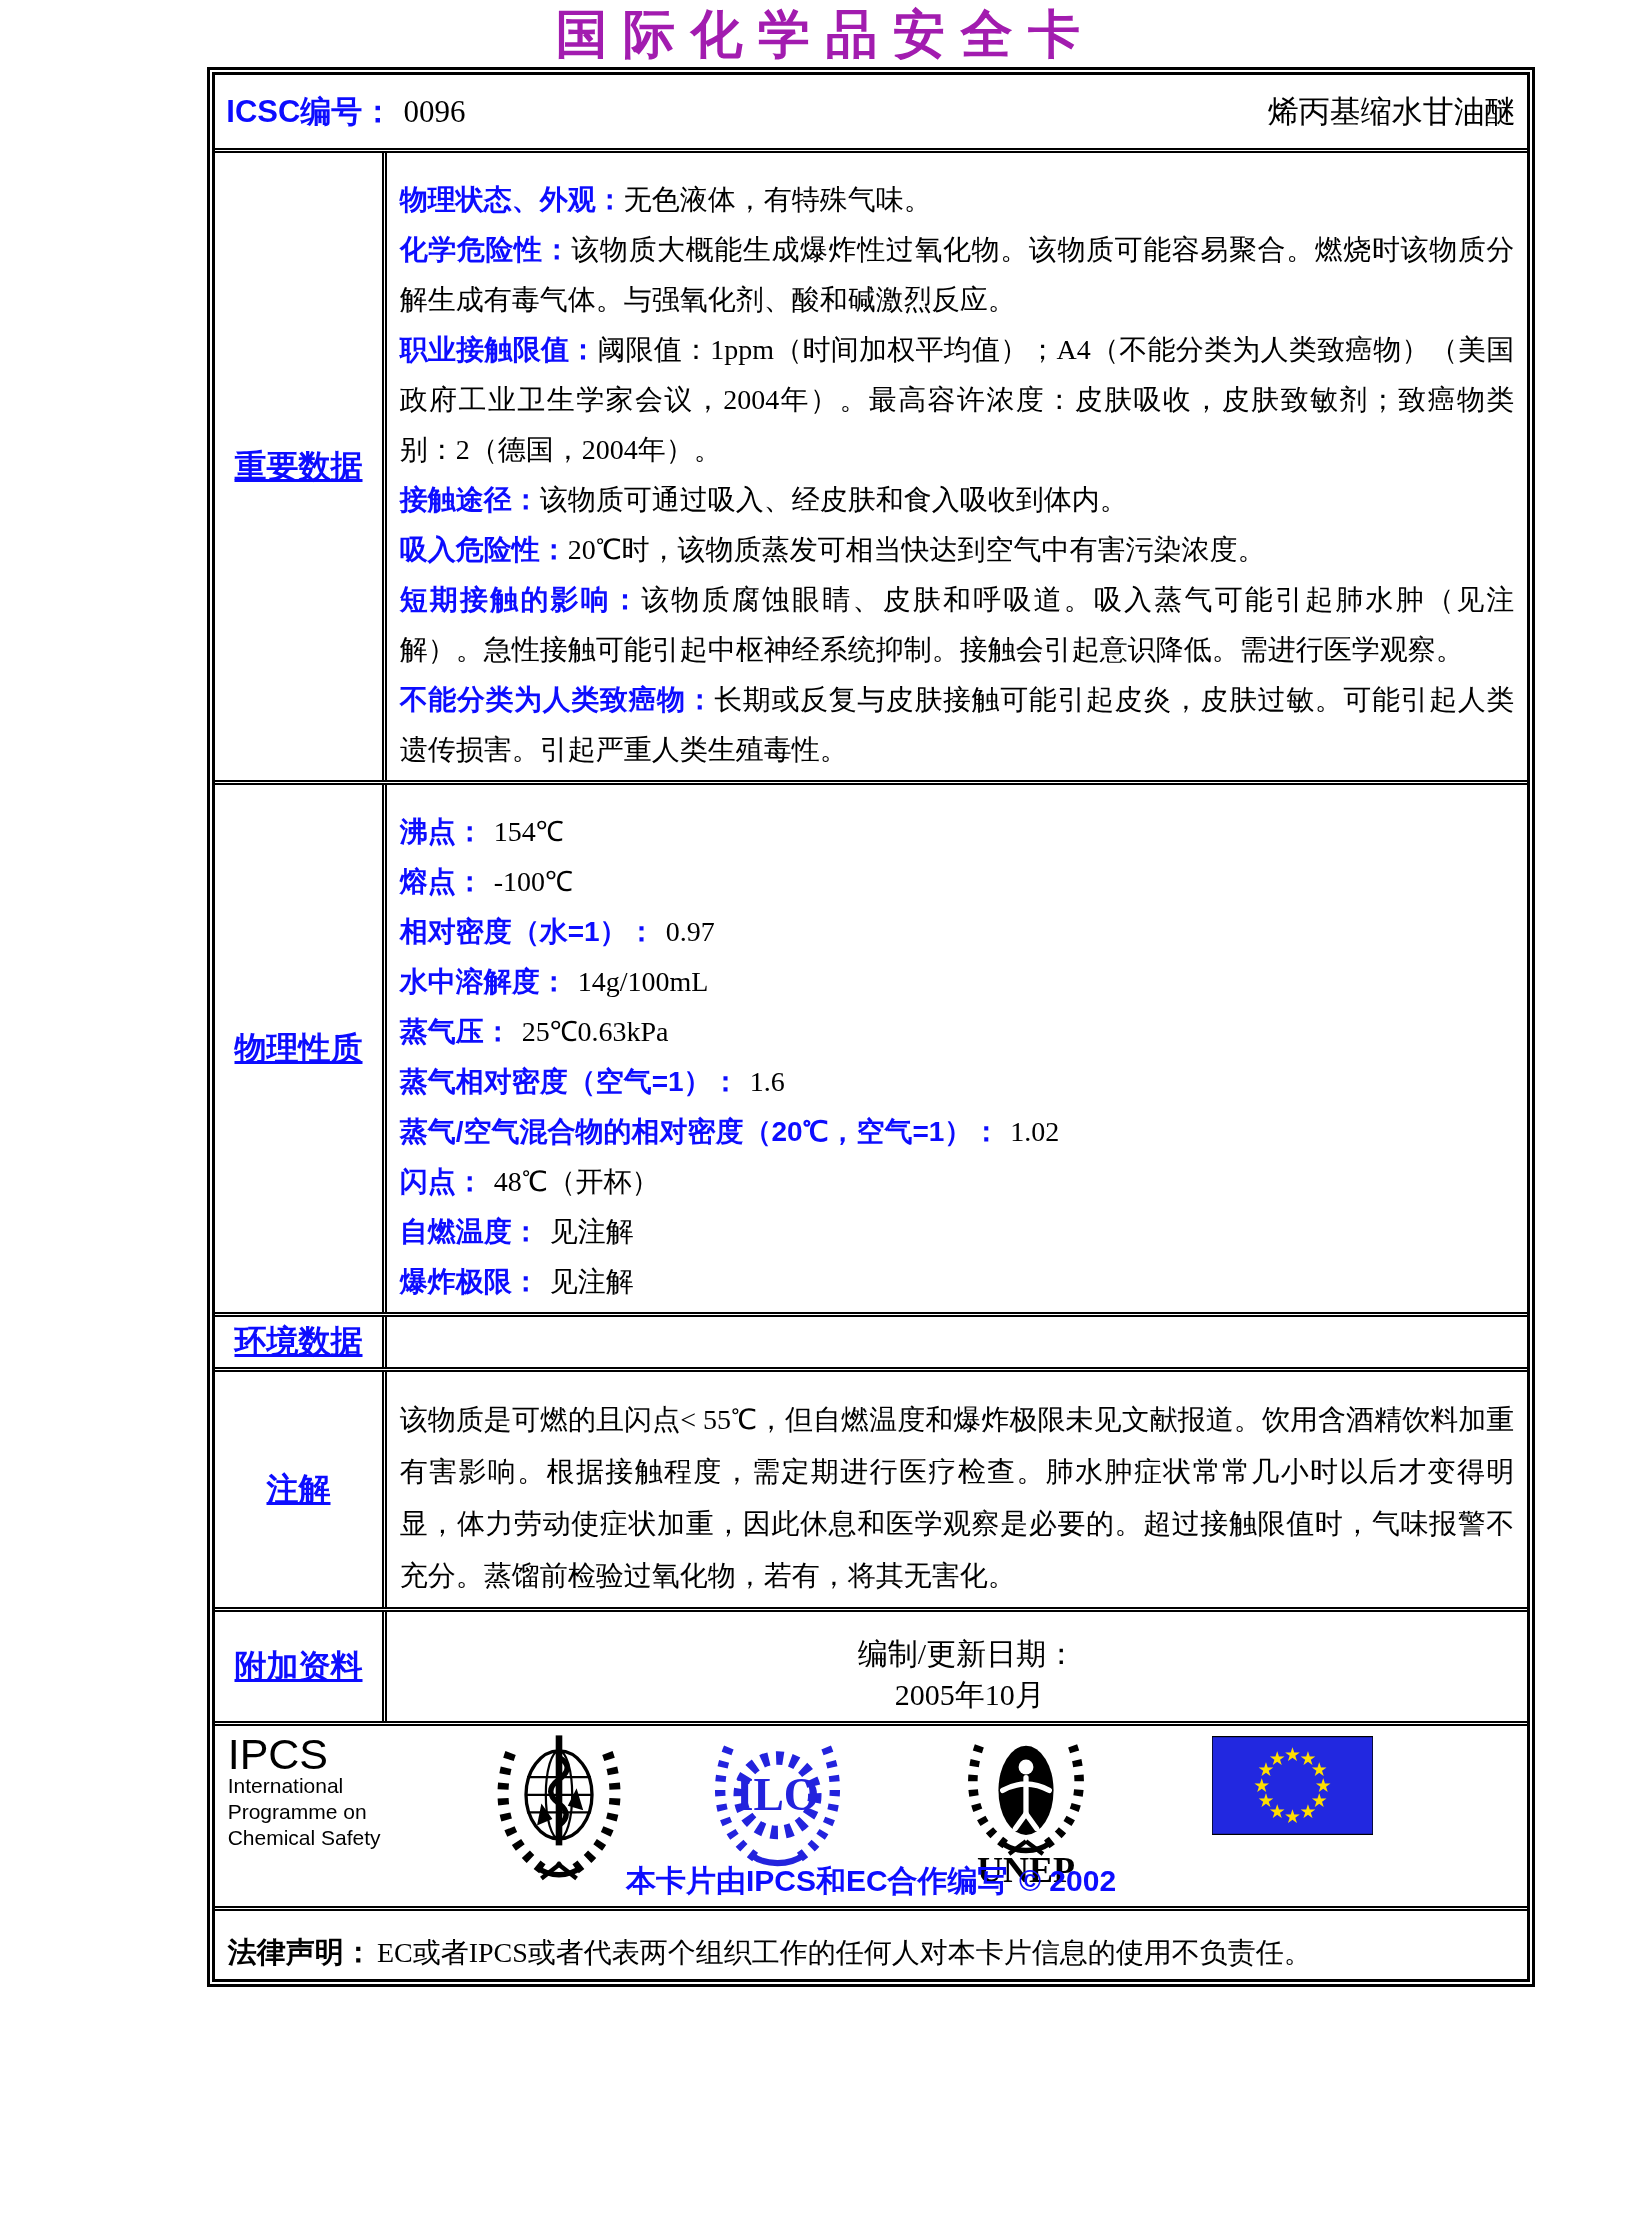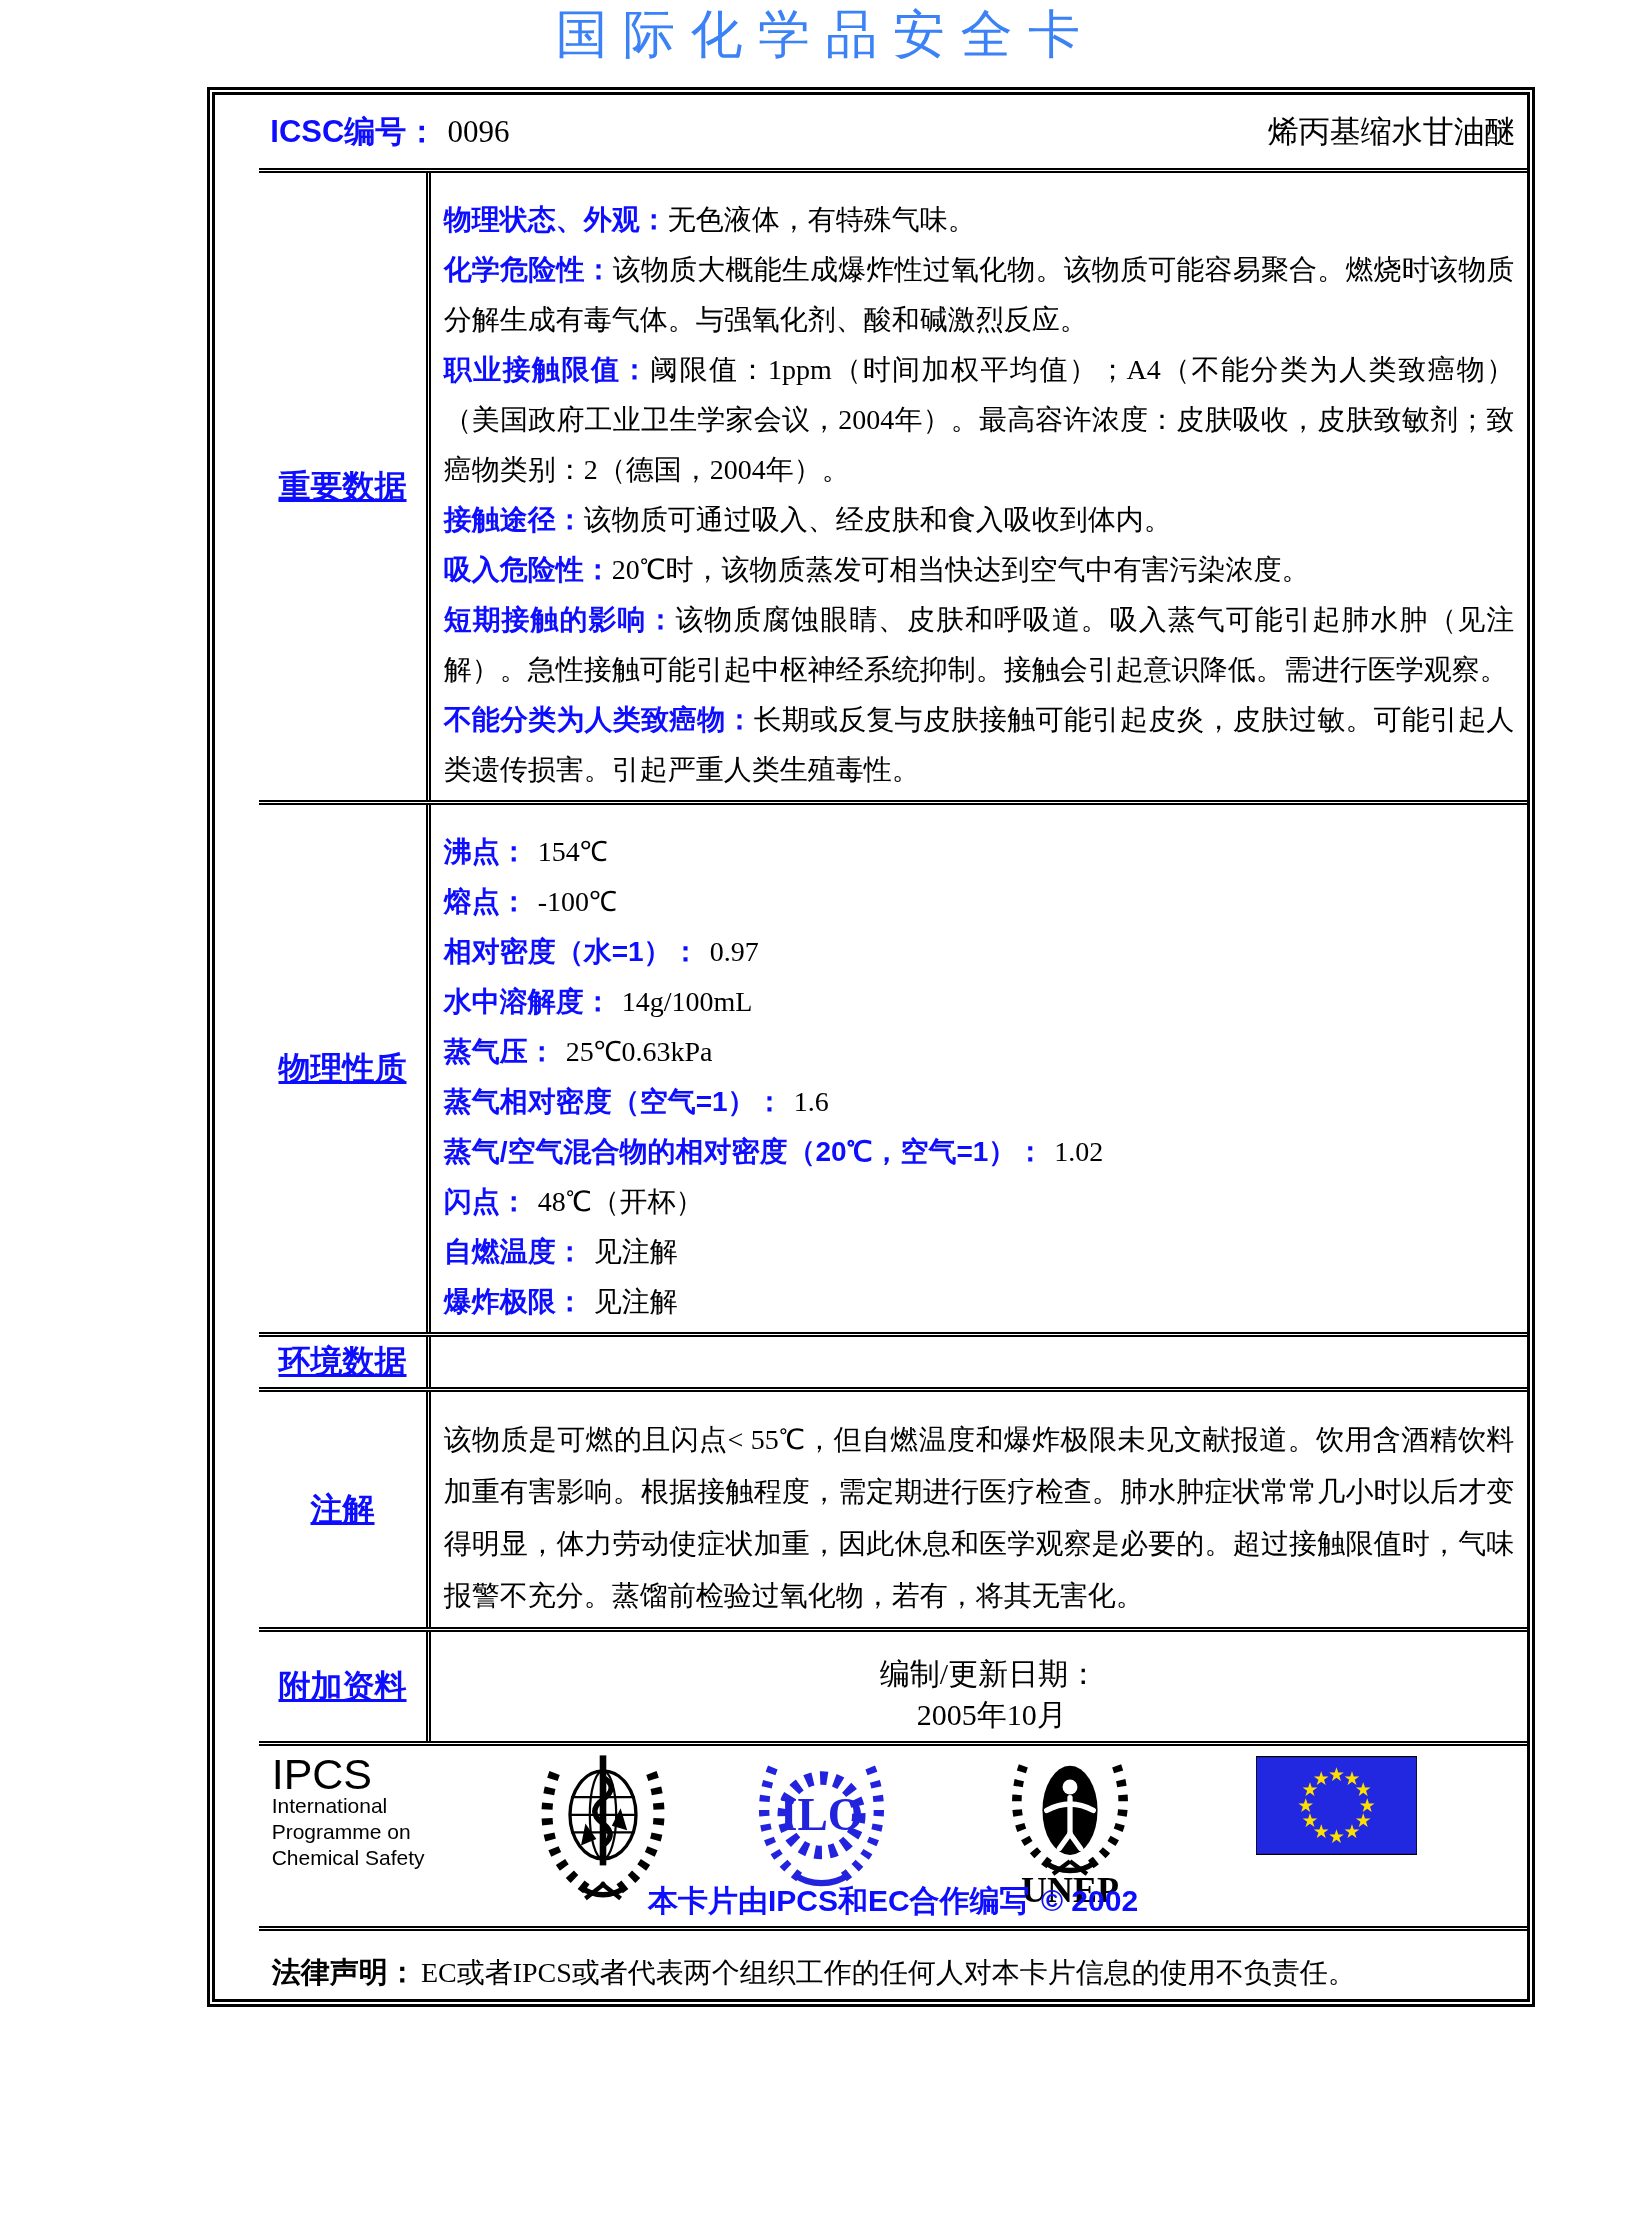--- a/index.html
+++ b/index.html
@@ -3,26 +3,26 @@
 <meta charset="utf-8">
 <style>
   html,body{margin:0;padding:0;}
   body{
     width:1651px;height:2216px;background:#ffffff;position:relative;
     font-family:"Liberation Serif", serif;color:#000;
   }
   .page{position:absolute;inset:0;}
   .doc-title{
     position:absolute;top:0px;left:0;width:100%;text-align:center;
-    font-size:52px;font-weight:normal;color:#3b82f6;letter-spacing:15.5px;
+    font-size:52px;font-weight:bold;color:#a21caf;letter-spacing:15.5px;
     font-family:"Liberation Serif", serif;
   }
   .card{
-    position:absolute;left:207px;top:87px;width:1328px;box-sizing:border-box;
-    border:8.5px double #000;background:#fff;padding-left:44px;
+    position:absolute;left:207px;top:67px;width:1328px;box-sizing:border-box;
+    border:8.5px double #000;background:#fff;
   }
   .row{display:flex;border-bottom:5.6px double #000;box-sizing:border-box;}
   .row:last-child{border-bottom:none;}
   .label-cell{
     flex:0 0 172px;width:172px;border-right:5.6px double #000;box-sizing:border-box;
     display:flex;align-items:center;justify-content:center;text-align:center;
     color:#0d0dff;font-family:"Liberation Sans", sans-serif;font-weight:bold;font-size:32px;
     padding:2.8px;
     text-decoration:underline;
   }

